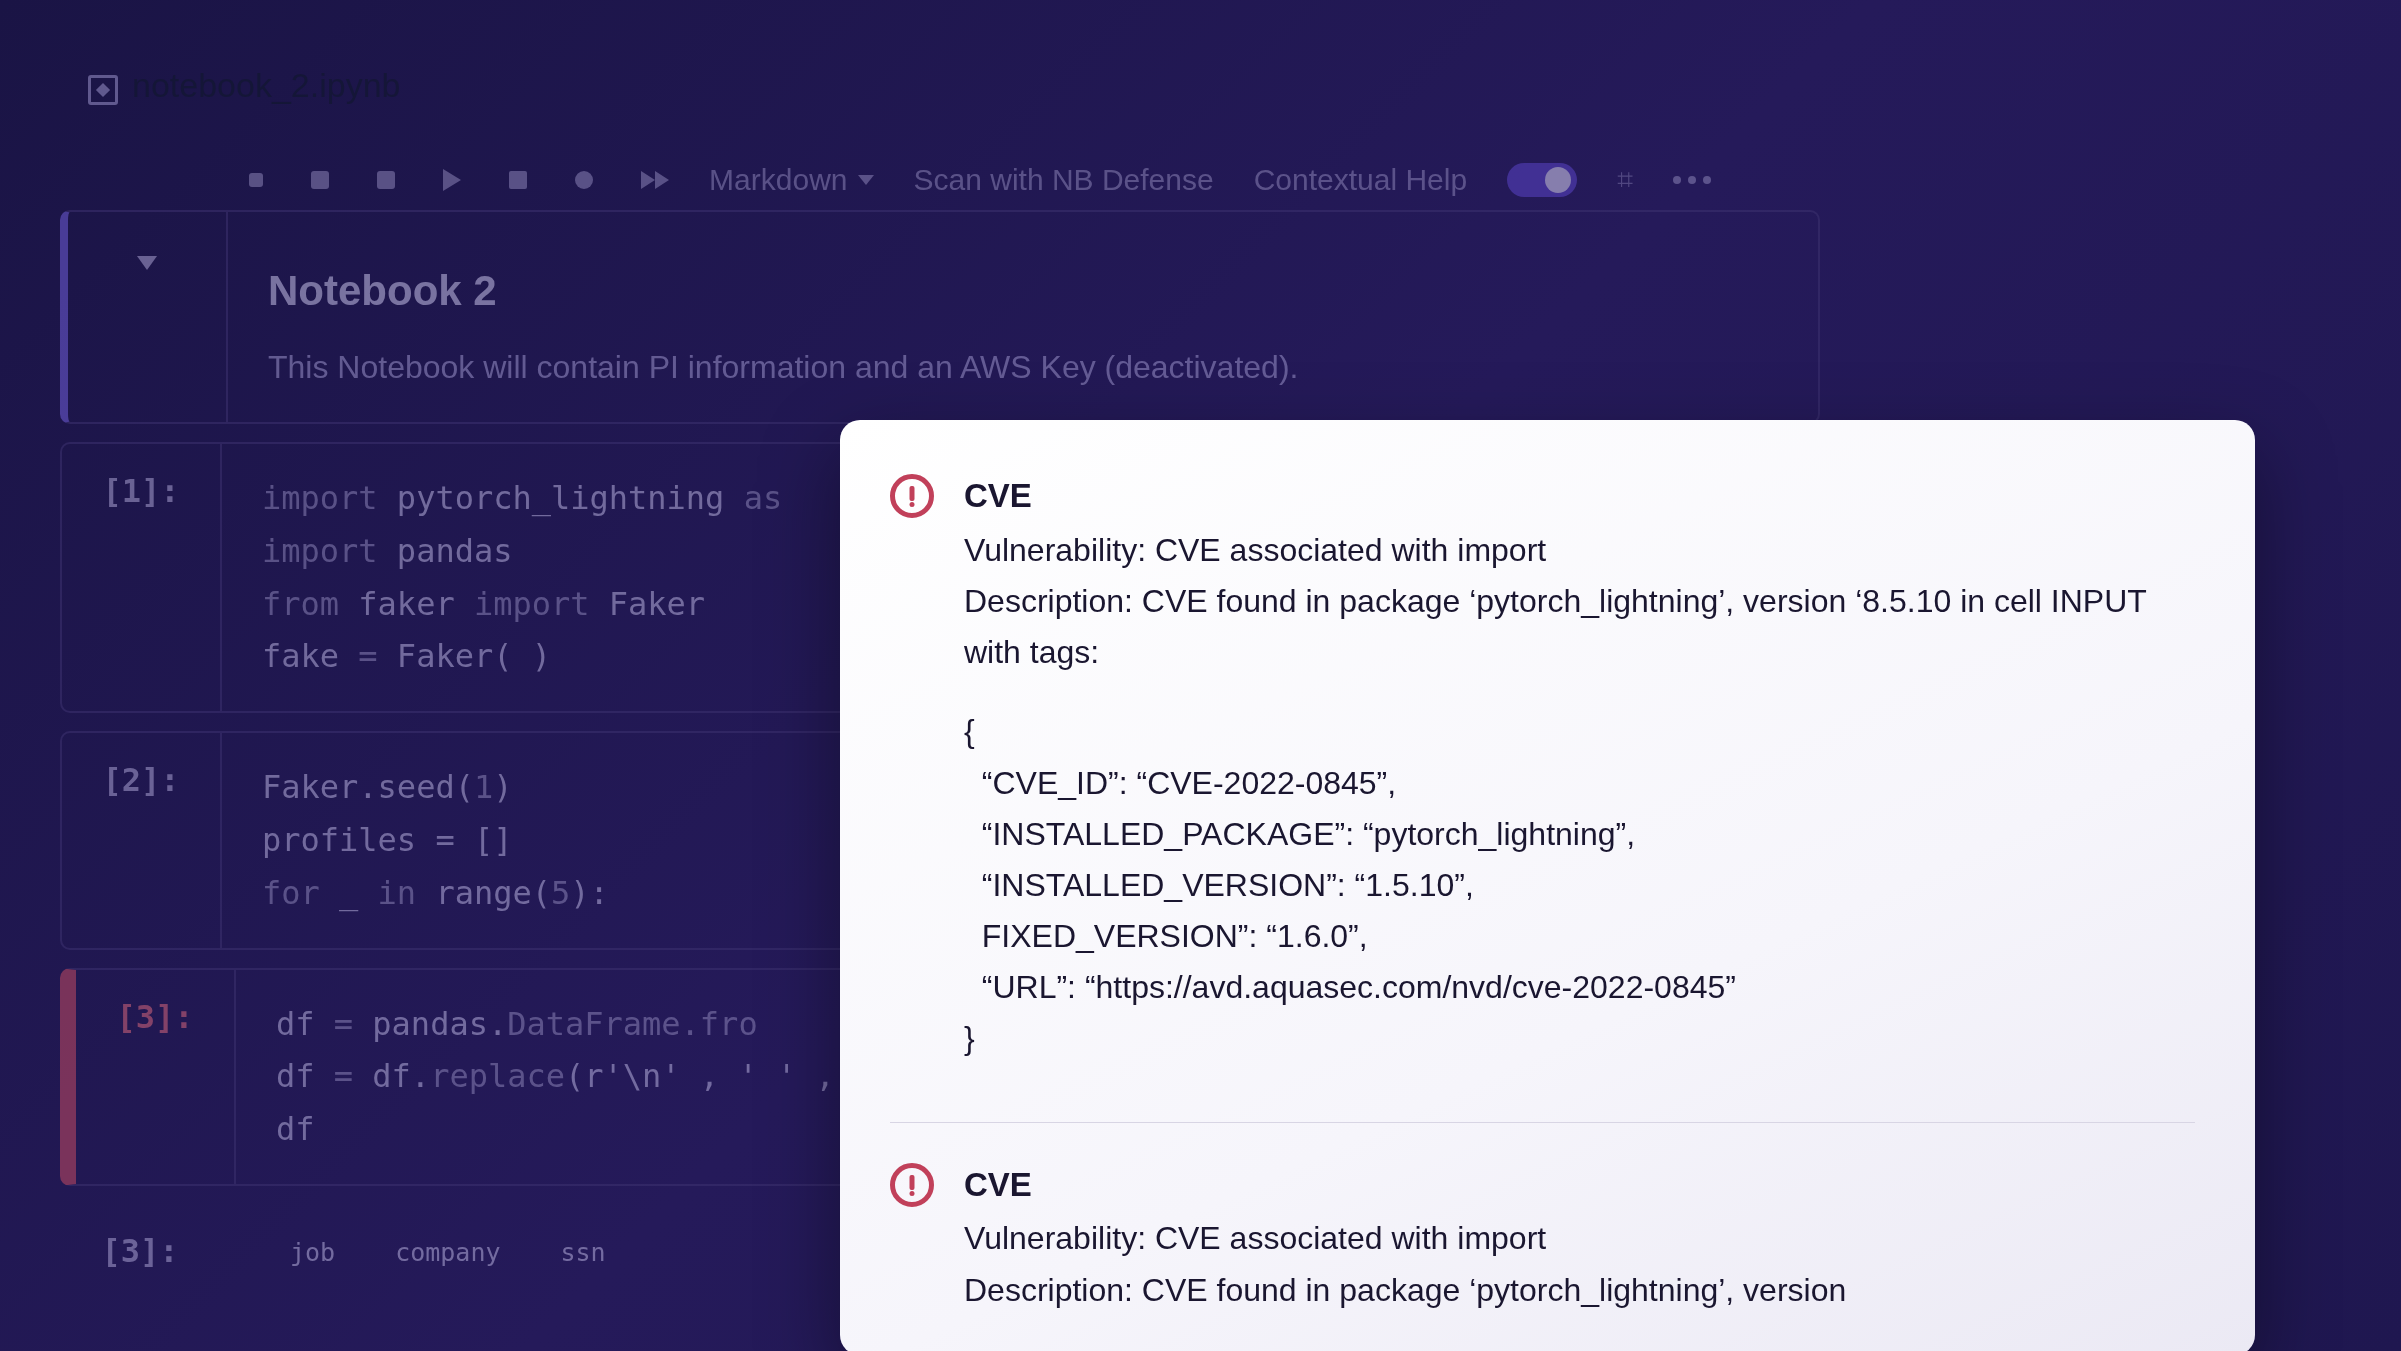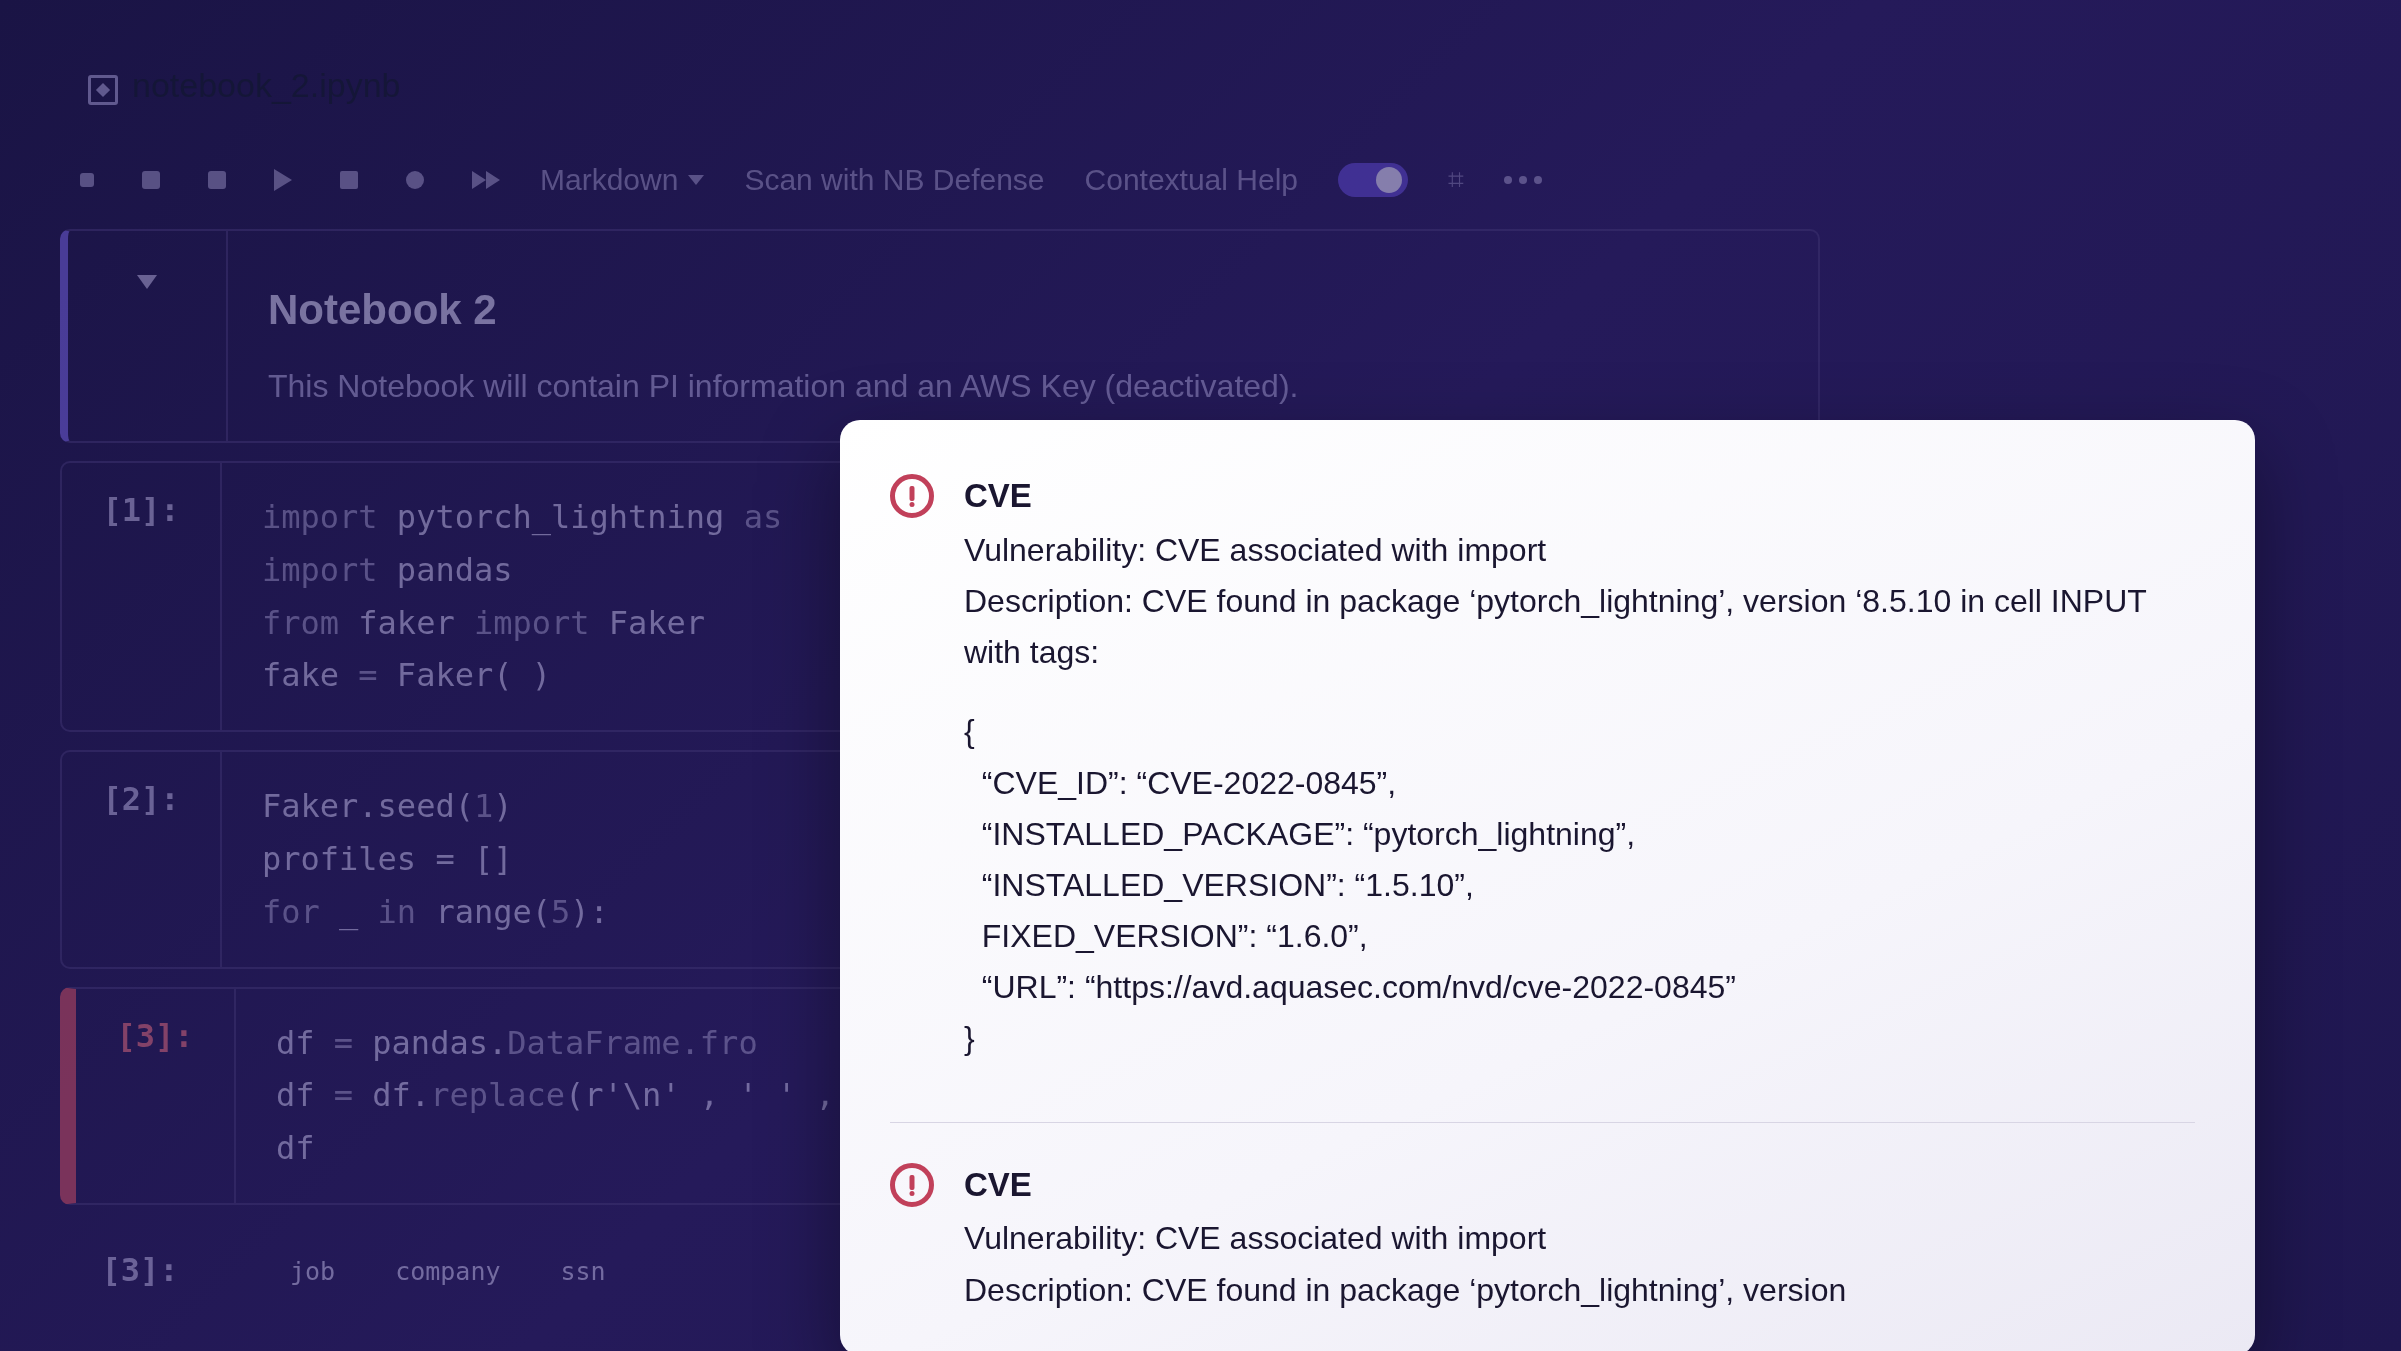--- a/index.html
+++ b/index.html
@@ -46,23 +46,24 @@
     position: absolute;
     width: 10px;
     height: 10px;
     background: #9a92c9;
     transform: rotate(45deg);
   }
   .toolbar {
     display: flex;
     align-items: center;
     gap: 40px;
-    padding: 10px 0 32px 0;
+    padding: 10px 0 13px 0;
     color: #8a82b5;
     font-size: 30px;
+    justify-content: center;
   }
   .toolbar-icons {
     display: flex;
     align-items: center;
     gap: 48px;
     margin-left: 20px;
   }
   .tb-square { width: 18px; height: 18px; background: #8a82b5; border-radius: 3px; }
   .tb-square.sm { width: 14px; height: 14px; }
   .tb-play { width: 0; height: 0; border-left: 18px solid #8a82b5; border-top: 11px solid transparent; border-bottom: 11px solid transparent; }

